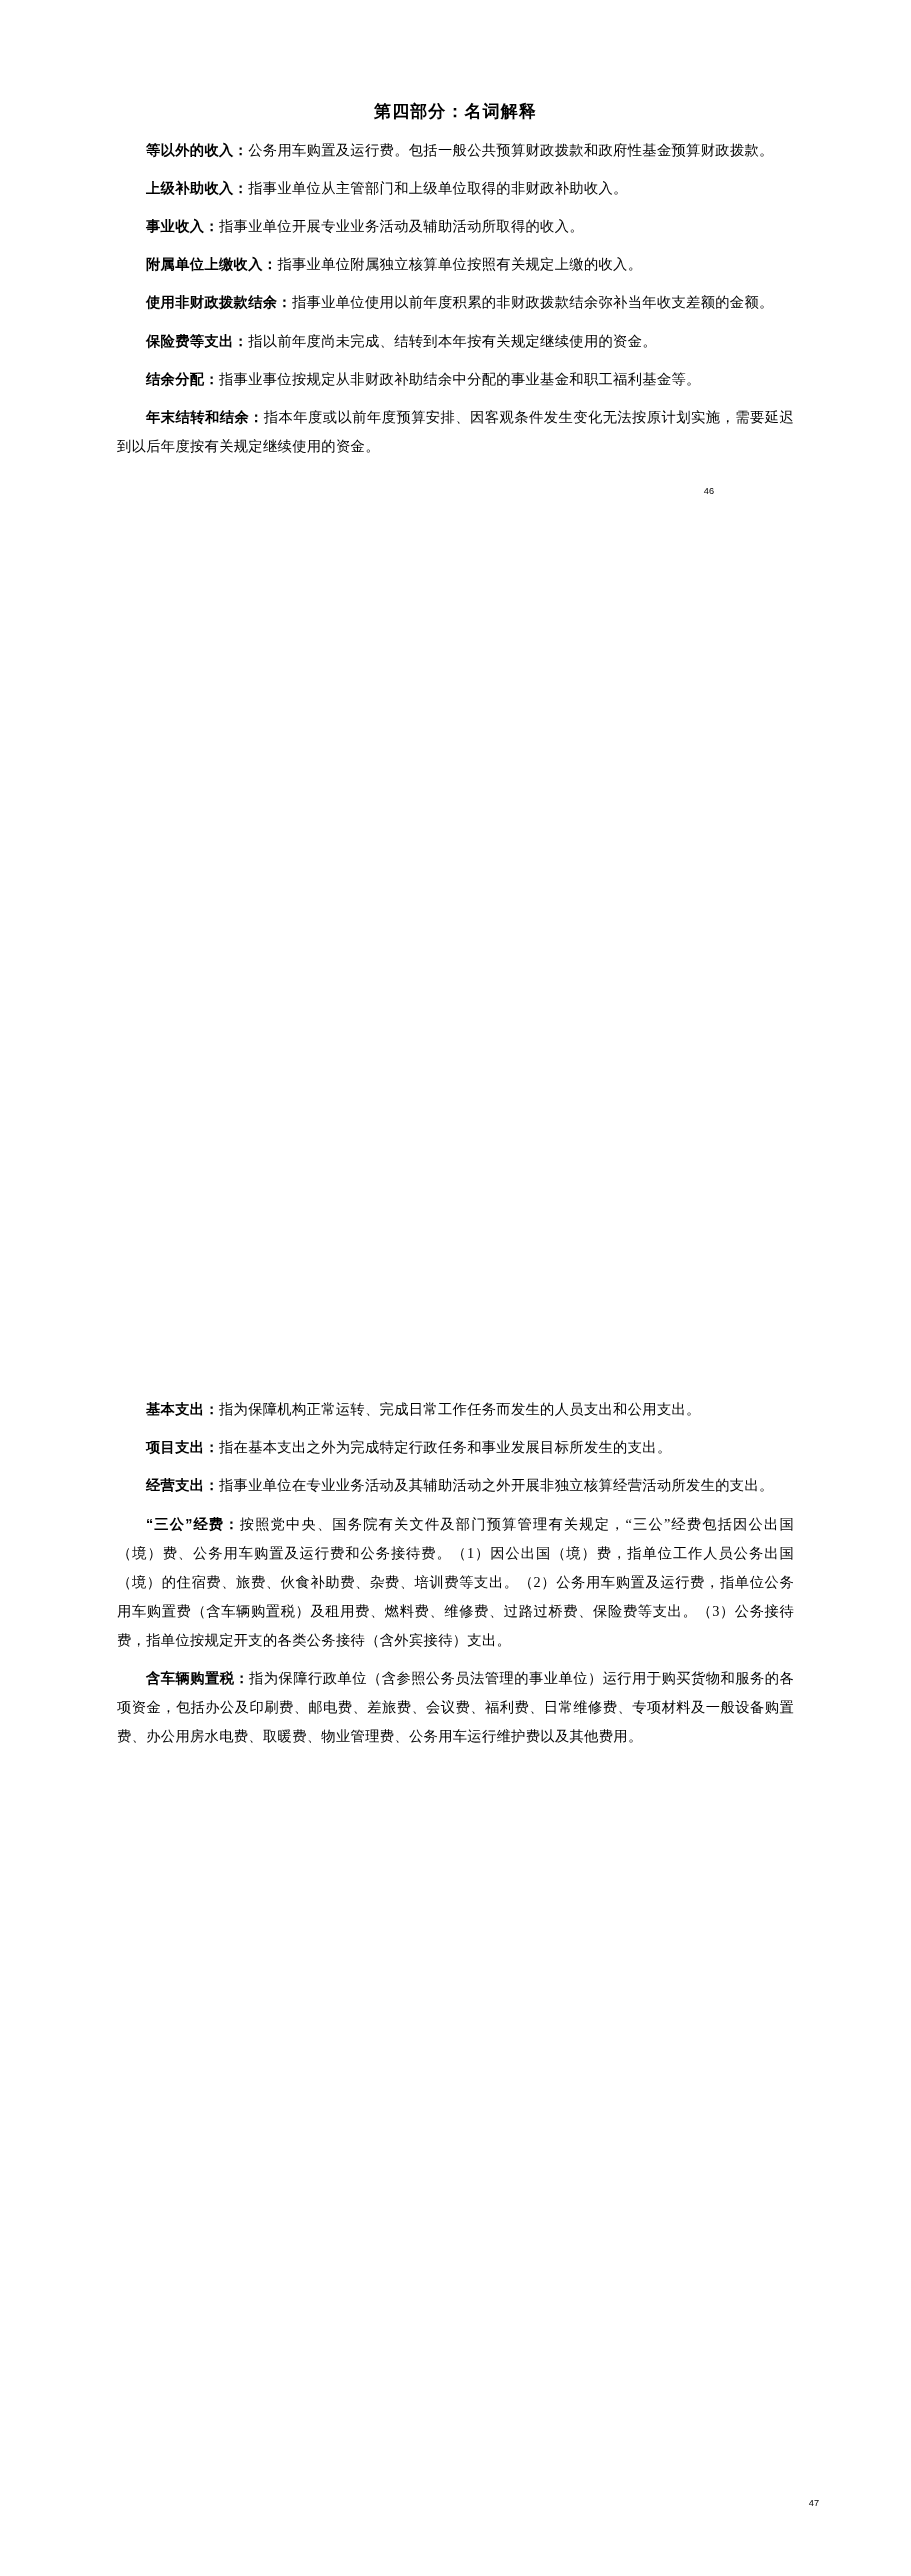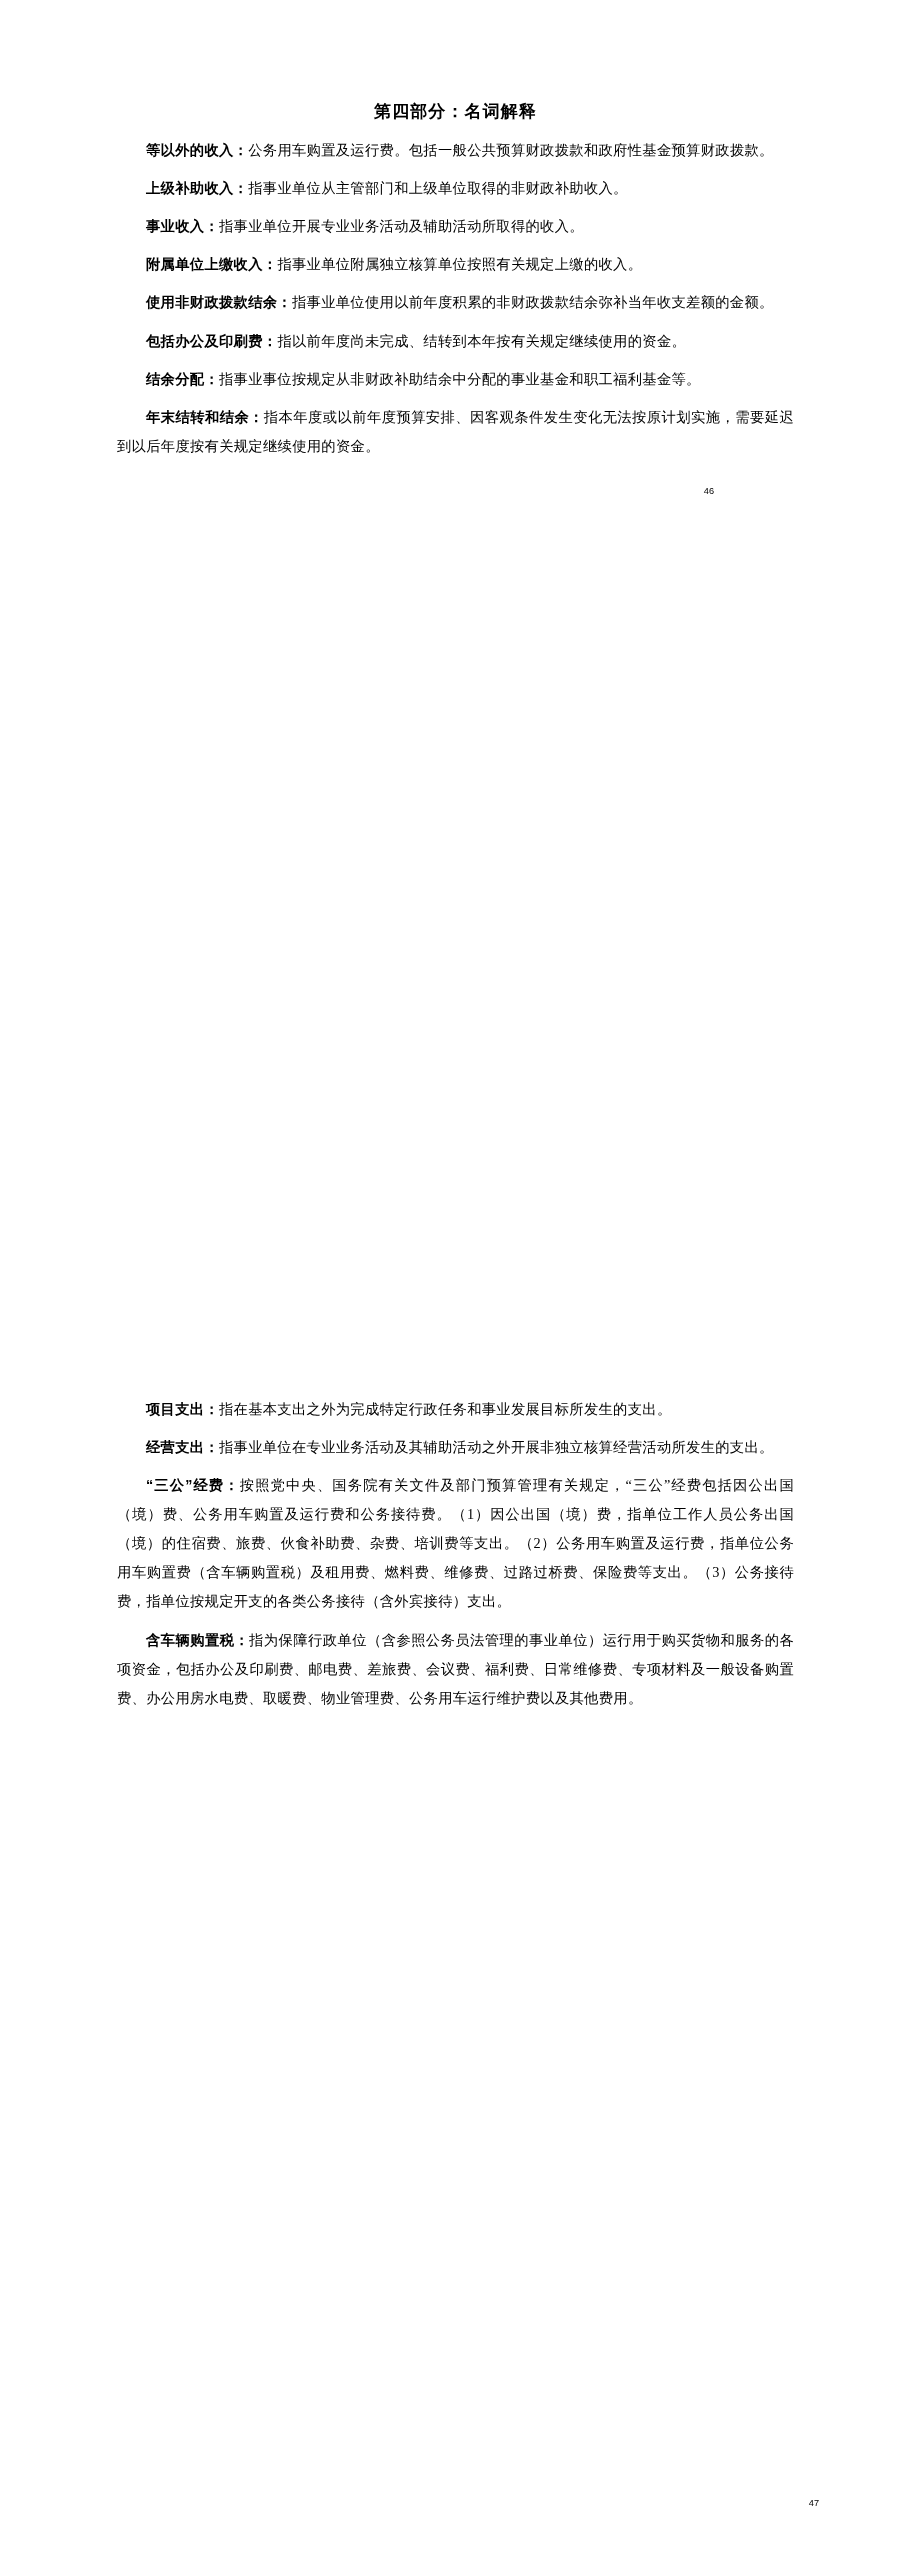--- a/index.html
+++ b/index.html
@@ -75,30 +75,31 @@
 
 <div class="page page-one">
   <div class="content">
     <div class="doc-title">第四部分：名词解释</div>
 
     <p class="para"><span class="term">等以外的收入：</span><span>公务用车购置及运行费。包括一般公共预算财政拨款和政府性基金预算财政拨款。</span></p>
     <p class="para"><span class="term">上级补助收入：</span><span>指事业单位从主管部门和上级单位取得的非财政补助收入。</span></p>
     <p class="para"><span class="term">事业收入：</span><span>指事业单位开展专业业务活动及辅助活动所取得的收入。</span></p>
     <p class="para"><span class="term">附属单位上缴收入：</span><span>指事业单位附属独立核算单位按照有关规定上缴的收入。</span></p>
     <p class="para"><span class="term">使用非财政拨款结余：</span><span>指事业单位使用以前年度积累的非财政拨款结余弥补当年收支差额的金额。</span></p>
-    <p class="para"><span class="term">包括办公及印刷费：</span><span>指以前年度尚未完成、结转到本年按有关规定继续使用的资金。</span></p>
+    <p class="para"><span class="term">保险费等支出：</span><span>指以前年度尚未完成、结转到本年按有关规定继续使用的资金。</span></p>
     <p class="para"><span class="term">结余分配：</span><span>指事业事位按规定从非财政补助结余中分配的事业基金和职工福利基金等。</span></p>
     <p class="para"><span class="term">年末结转和结余：</span><span>指本年度或以前年度预算安排、因客观条件发生变化无法按原计划实施，需要延迟到以后年度按有关规定继续使用的资金。</span></p>
 
     <div class="page-number pn-one">46</div>
   </div>
 </div>
 
 <div class="page page-two">
   <div class="content">
+    <p class="para"><span class="term">基本支出：</span><span>指为保障机构正常运转、完成日常工作任务而发生的人员支出和公用支出。</span></p>
     <p class="para"><span class="term">项目支出：</span><span>指在基本支出之外为完成特定行政任务和事业发展目标所发生的支出。</span></p>
     <p class="para"><span class="term">经营支出：</span><span>指事业单位在专业业务活动及其辅助活动之外开展非独立核算经营活动所发生的支出。</span></p>
     <p class="para"><span class="term">“三公”经费：</span><span>按照党中央、国务院有关文件及部门预算管理有关规定，“三公”经费包括因公出国（境）费、公务用车购置及运行费和公务接待费。（1）因公出国（境）费，指单位工作人员公务出国（境）的住宿费、旅费、伙食补助费、杂费、培训费等支出。（2）公务用车购置及运行费，指单位公务用车购置费（含车辆购置税）及租用费、燃料费、维修费、过路过桥费、保险费等支出。（3）公务接待费，指单位按规定开支的各类公务接待（含外宾接待）支出。</span></p>
     <p class="para"><span class="term">含车辆购置税：</span><span>指为保障行政单位（含参照公务员法管理的事业单位）运行用于购买货物和服务的各项资金，包括办公及印刷费、邮电费、差旅费、会议费、福利费、日常维修费、专项材料及一般设备购置费、办公用房水电费、取暖费、物业管理费、公务用车运行维护费以及其他费用。</span></p>
   </div>
   <div class="pn-two">47</div>
 </div>
 
 
 </body></html>

